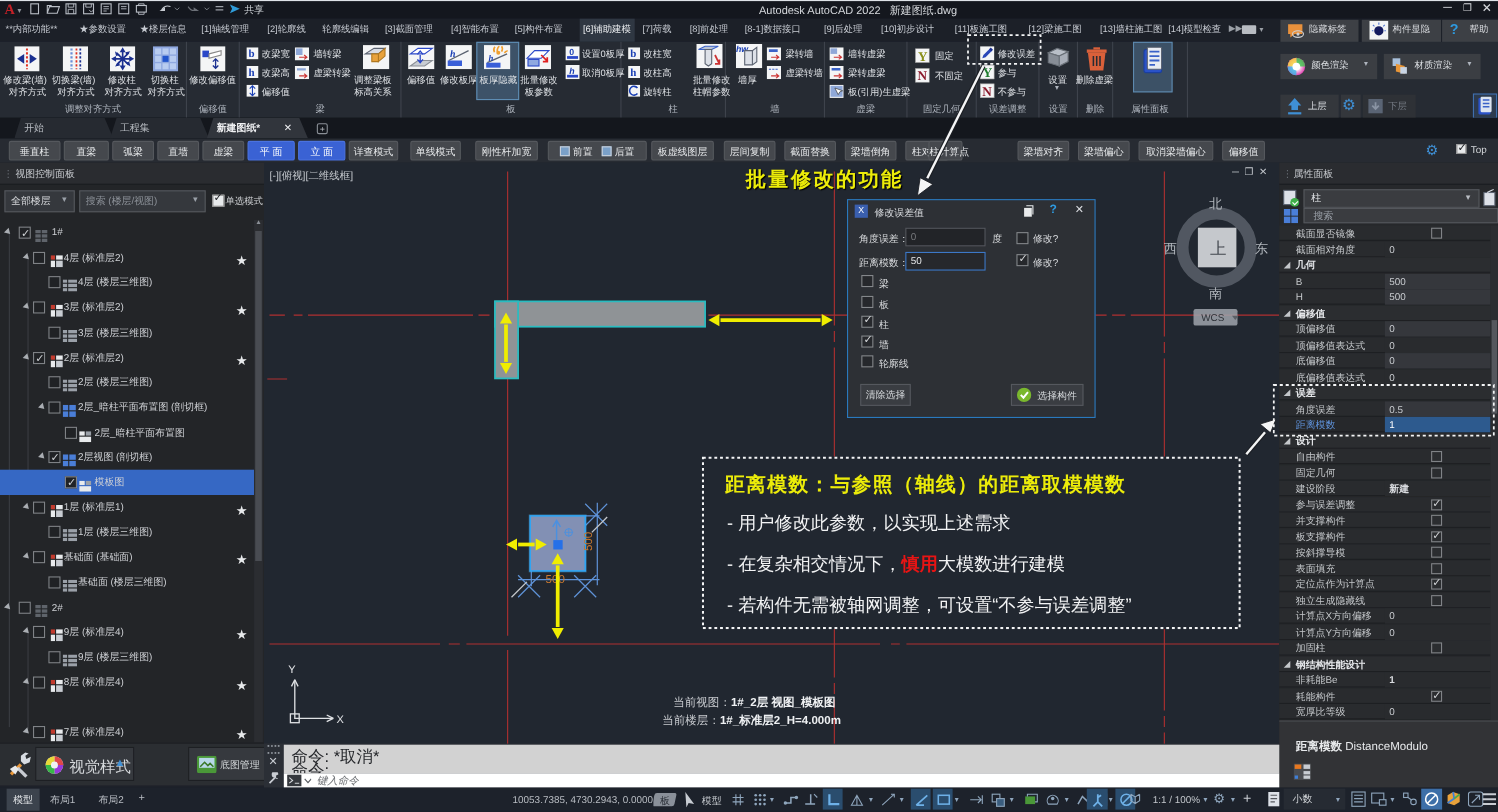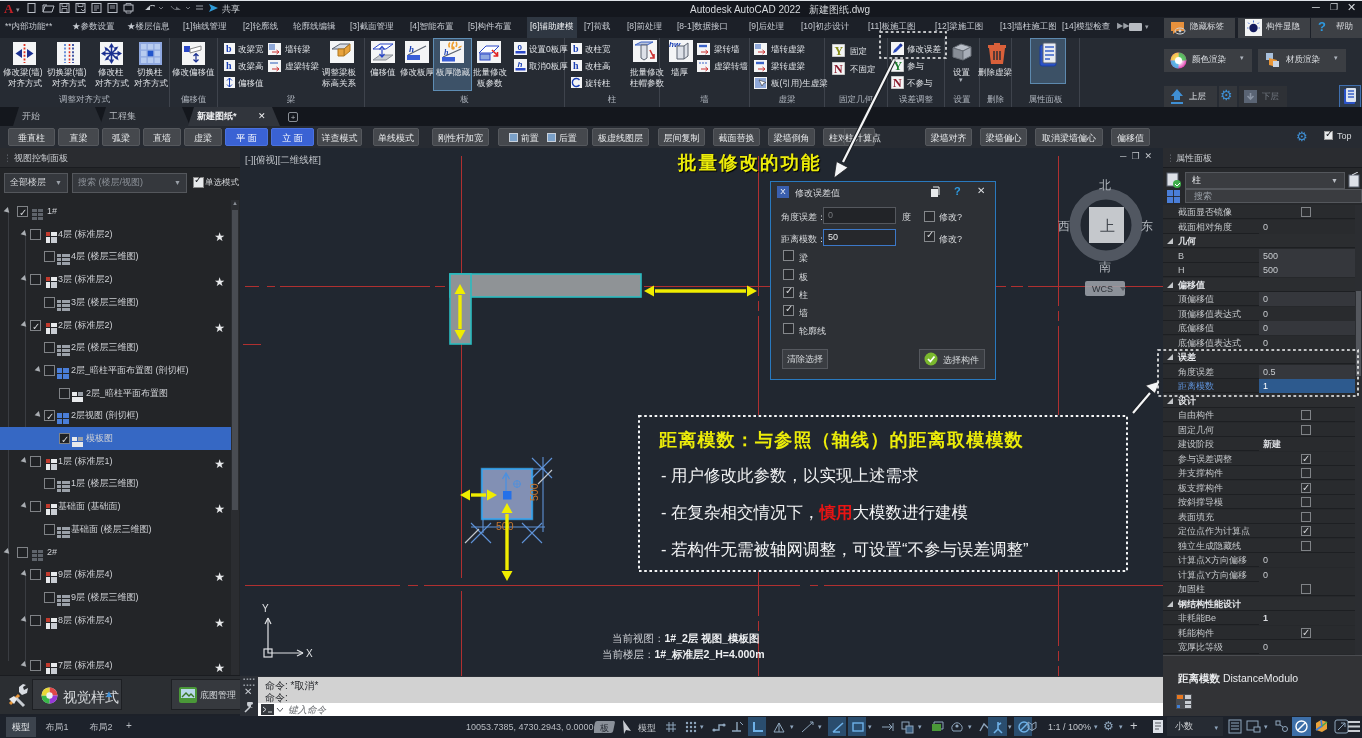--- a/index.html
+++ b/index.html
@@ -49,21 +49,21 @@
 
 #rightpanel{position:absolute;left:1163px;top:148px;width:199px;height:568px;background:#26282b;}
 .prow{position:absolute;left:0;width:192px;height:14.4px;font-size:9px;color:#c4c7ca;line-height:14.4px;text-decoration:underline;}
 .prow .lab{position:absolute;left:15px;top:0;}
 .prow .val{position:absolute;left:96px;top:0;width:96px;color:#c9ccd0;padding-left:4px;}
 .prow .pcb{position:absolute;left:138px;top:2px;width:10px;height:10px;background:#2b2d30;border:1px solid #808387;}
 .prow .pcb.on::after{content:"✓";position:absolute;left:0px;top:-3px;color:#d4d6d9;font-size:10px;}
 .pgroup{font-weight:bold;color:#e4e6e9;}
 
 #cmd{position:absolute;left:240px;top:676px;width:923px;height:40px;background:#2b2f36;}
-#cmd-gray{position:absolute;left:18px;top:1px;width:905px;height:26px;background:#d2d2d2;color:#26282c;font-size:10px;}
+#cmd-gray{position:absolute;left:18px;top:1px;width:905px;height:26px;background:#d2d2d2;color:#26282c;font-size:15px;}
 #cmd-white{position:absolute;left:18px;top:27px;width:905px;height:13px;background:#fff;color:#6a6d71;font-size:9.5px;}
 
 #statusbar{position:absolute;left:0;top:716px;width:1362px;height:22px;background:#1d222b;color:#b9bdc3;font-size:9px;}
 </style>
 </head>
 <body>
 <div id="root">
   <div id="titlebar">
       <div class="ab" style="left:0;top:0;width:1362px;height:1px;background:#dfe3e8;"></div>
     <span class="ab" style="left:4px;top:1px;color:#c22127;font-weight:bold;font-size:13px;font-family:'Liberation Serif',serif;">A</span>

